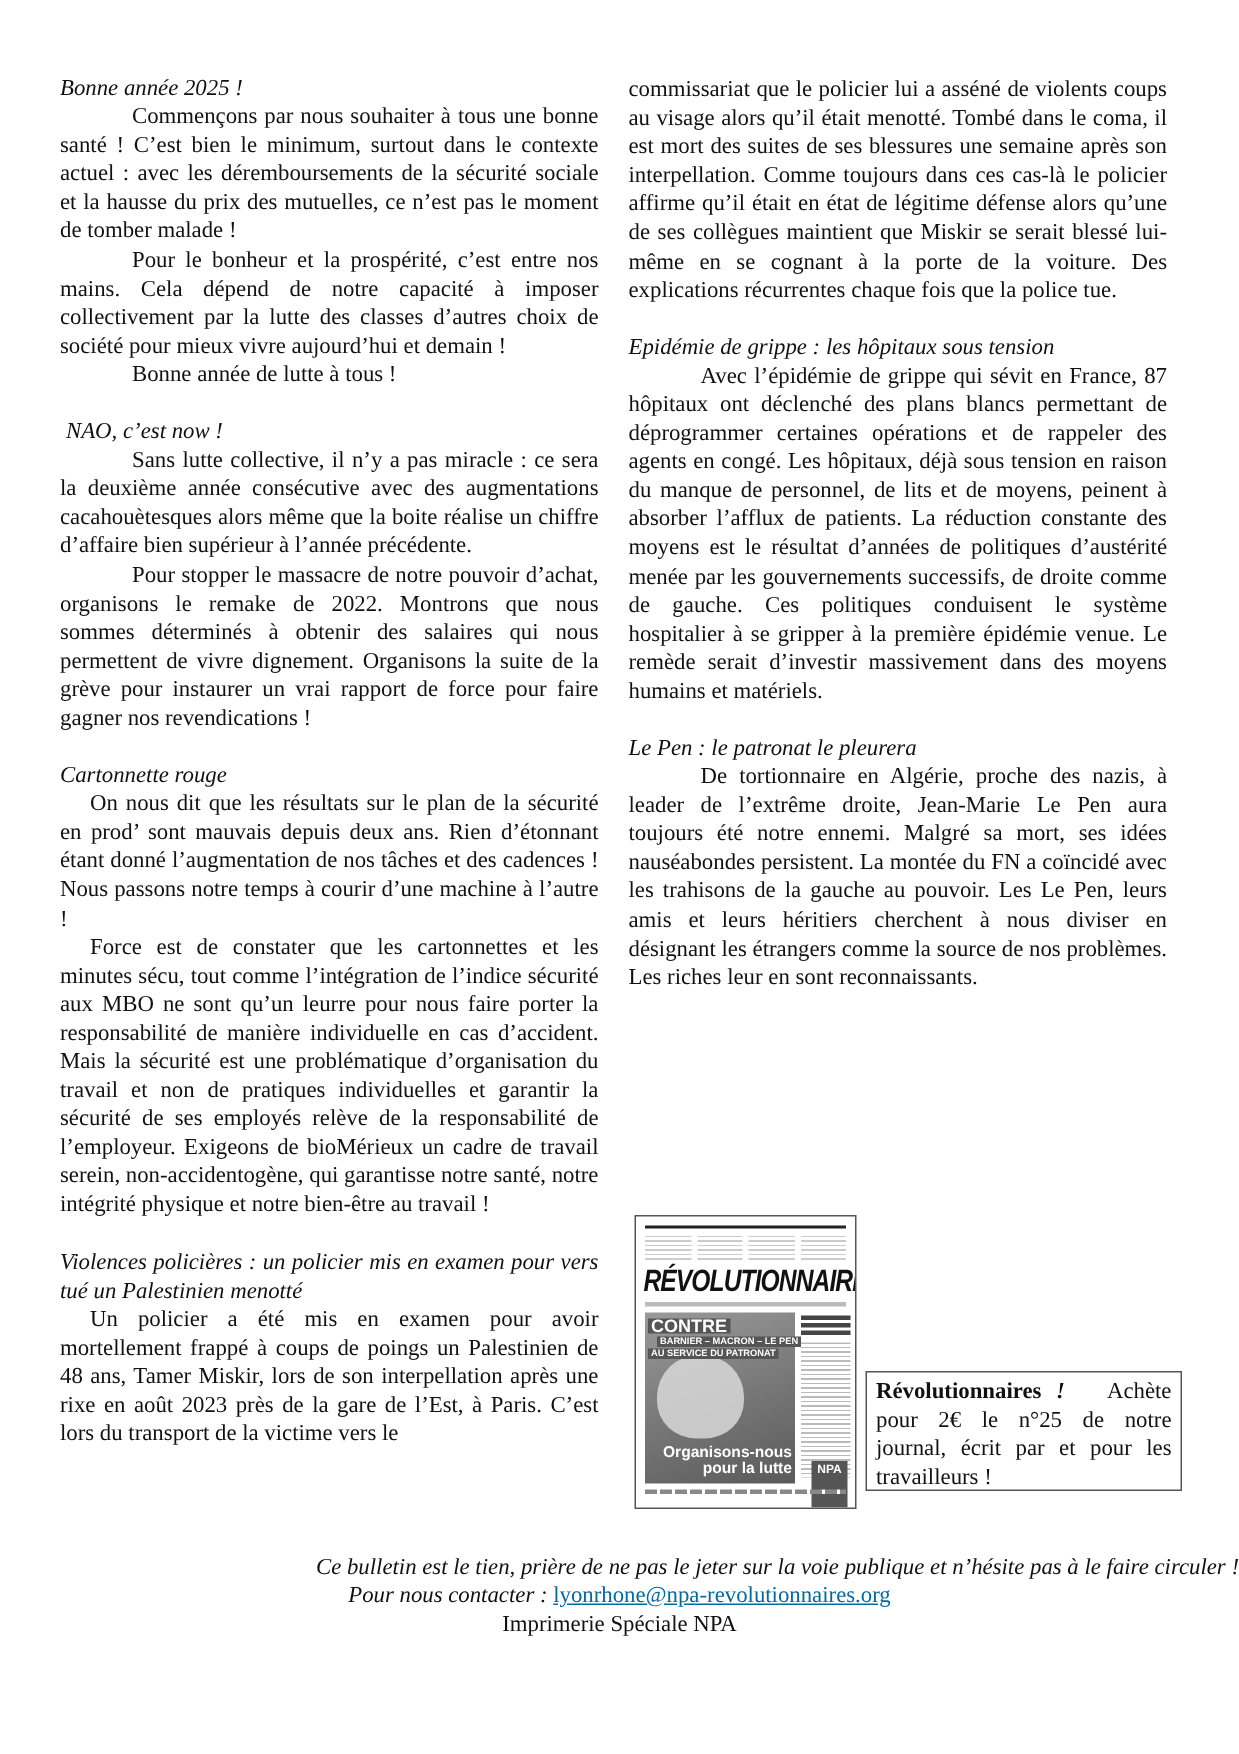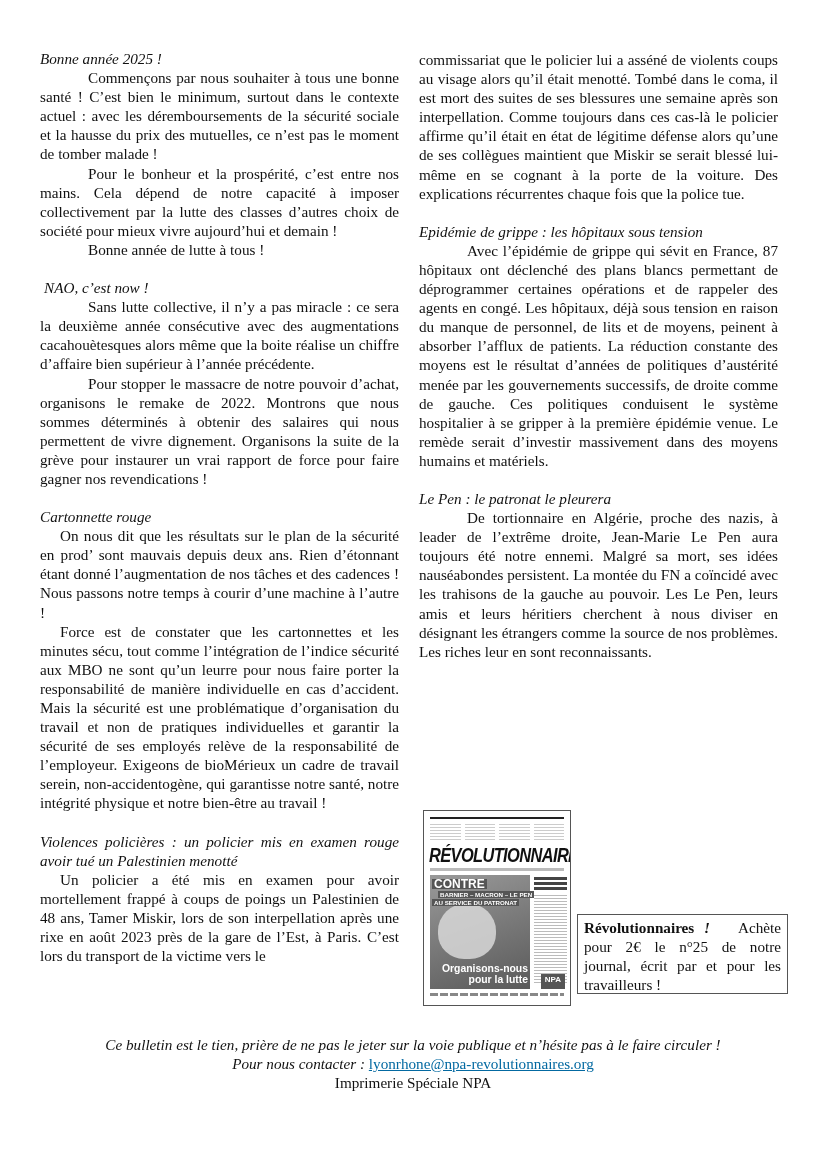--- a/index.html
+++ b/index.html
@@ -57,40 +57,40 @@
   .cover .slogan {
     position: absolute; left: 8px; top: 152px; color: #fff;
     font-family: "Liberation Sans", "DejaVu Sans", sans-serif; font-weight: bold;
     font-size: 10.4px; line-height: 11px; width: 96px; text-align: right;
   }
   .cover .sidecol { position: absolute; left: 110px; top: 64px; width: 33px; height: 110px;
     background: repeating-linear-gradient(#fff 0 2px, #bbb 2px 3px); }
   .cover .sidehead { position: absolute; left: 110px; top: 64px; width: 33px; height: 20px; background: #fff; }
   .cover .sidehead div { height: 3px; margin: 2px 0; background: #444; }
   .cover .npa {
-    position: absolute; left: 117px; top: 163px; width: 24px; height: 15px; background: #555;
+    position: absolute; left: 117px; top: 163px; width: 24px; height: 31px; background: #555;
     color: #fff; font-family: "Liberation Sans", "DejaVu Sans", sans-serif; font-weight: bold; font-size: 8px; text-align: center; line-height: 12px;
   }
   .cover .footerline { position: absolute; left: 6px; right: 6px; top: 182px; height: 3px; background: repeating-linear-gradient(90deg, #888 0 8px, #fff 8px 10px); }
 
   
   .promo {
     position: absolute; left: 577px; top: 893px; width: 211px; height: 80px;
     border: 1px solid #555; box-sizing: border-box; padding: 3px 6px 0 6px;
     text-align: justify; font-size: 15.2px; line-height: 19px; margin-top: 21px;
   }
   .promo .b { font-weight: bold; }
   .promo .bi { font-weight: bold; font-style: italic; }
 
   
   .footer {
     position: absolute; left: 0; width: 826px; top: 1035px; text-align: center;
     font-size: 15.2px; line-height: 19px;
   }
-  .footer .it { font-style: italic; }
+  .footer .it { font-style: italic; text-align: right; }
   .footer a { color: #0369a1; text-decoration: underline; font-style: normal; }
 </style>
 </head>
 <body>
 
 <div class="col col-left">
   <div class="section">
     <p class="heading">Bonne année 2025 !</p>
     <p class="p ind1">Commençons par nous souhaiter à tous une bonne santé ! C’est bien le minimum, surtout dans le contexte actuel : avec les déremboursements de la sécurité sociale et la hausse du prix des mutuelles, ce n’est pas le moment de tomber malade !</p>
     <p class="p ind1">Pour le bonheur et la prospérité, c’est entre nos mains. Cela dépend de notre capacité à imposer collectivement par la lutte des classes d’autres choix de société pour mieux vivre aujourd’hui et demain !</p>
@@ -103,21 +103,21 @@
     <p class="p ind1">Pour stopper le massacre de notre pouvoir d’achat, organisons le remake de 2022. Montrons que nous sommes déterminés à obtenir des salaires qui nous permettent de vivre dignement. Organisons la suite de la grève pour instaurer un vrai rapport de force pour faire gagner nos revendications !</p>
   </div>
 
   <div class="section">
     <p class="heading">Cartonnette rouge</p>
     <p class="p ind2">On nous dit que les résultats sur le plan de la sécurité en prod’ sont mauvais depuis deux ans. Rien d’étonnant étant donné l’augmentation de nos tâches et des cadences ! Nous passons notre temps à courir d’une machine à l’autre !</p>
     <p class="p ind2">Force est de constater que les cartonnettes et les minutes sécu, tout comme l’intégration de l’indice sécurité aux MBO ne sont qu’un leurre pour nous faire porter la responsabilité de manière individuelle en cas d’accident. Mais la sécurité est une problématique d’organisation du travail et non de pratiques individuelles et garantir la sécurité de ses employés relève de la responsabilité de l’employeur. Exigeons de bioMérieux un cadre de travail serein, non-accidentogène, qui garantisse notre santé, notre intégrité physique et notre bien-être au travail !</p>
   </div>
 
   <div class="section">
-    <p class="heading">Violences policières : un policier mis en examen rouge avoir tué un Palestinien menotté</p>
+    <p class="heading">Violences policières : un policier mis en examen pour vers tué un Palestinien menotté</p>
     <p class="p ind2">Un policier a été mis en examen pour avoir mortellement frappé à coups de poings un Palestinien de 48 ans, Tamer Miskir, lors de son interpellation après une rixe en août 2023 près de la gare de l’Est, à Paris. C’est lors du transport de la victime vers le</p>
   </div>
 </div>
 
 <div class="col col-right">
   <div class="section">
     <p class="p">commissariat que le policier lui a asséné de violents coups au visage alors qu’il était menotté. Tombé dans le coma, il est mort des suites de ses blessures une semaine après son interpellation. Comme toujours dans ces cas-là le policier affirme qu’il était en état de légitime défense alors qu’une de ses collègues maintient que Miskir se serait blessé lui-même en se cognant à la porte de la voiture. Des explications récurrentes chaque fois que la police tue.</p>
   </div>
 
   <div class="section">

